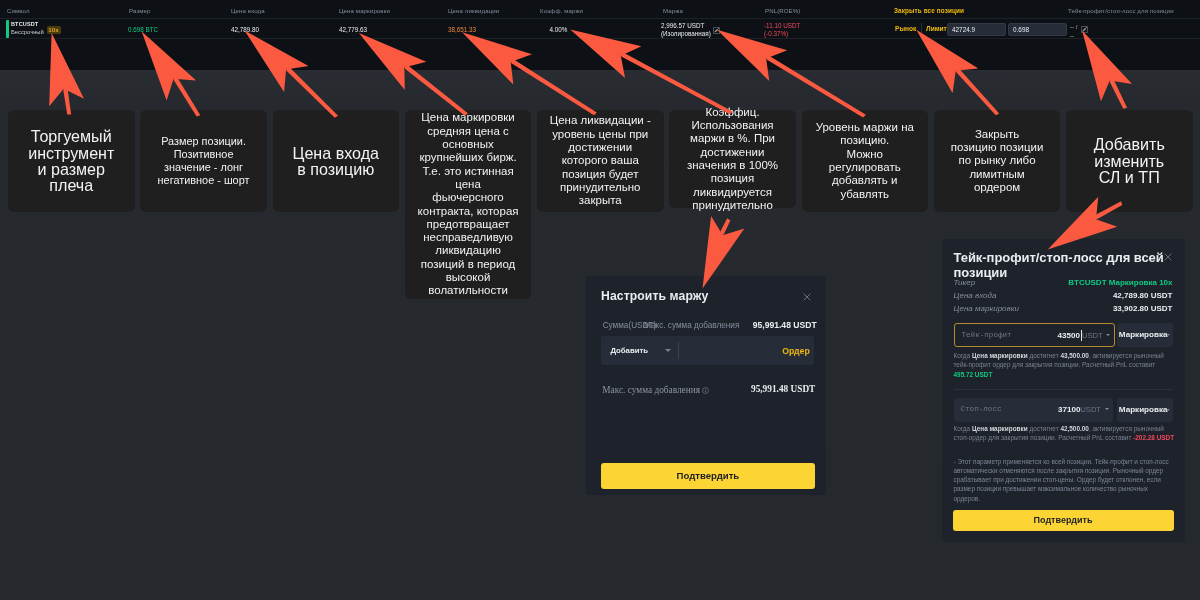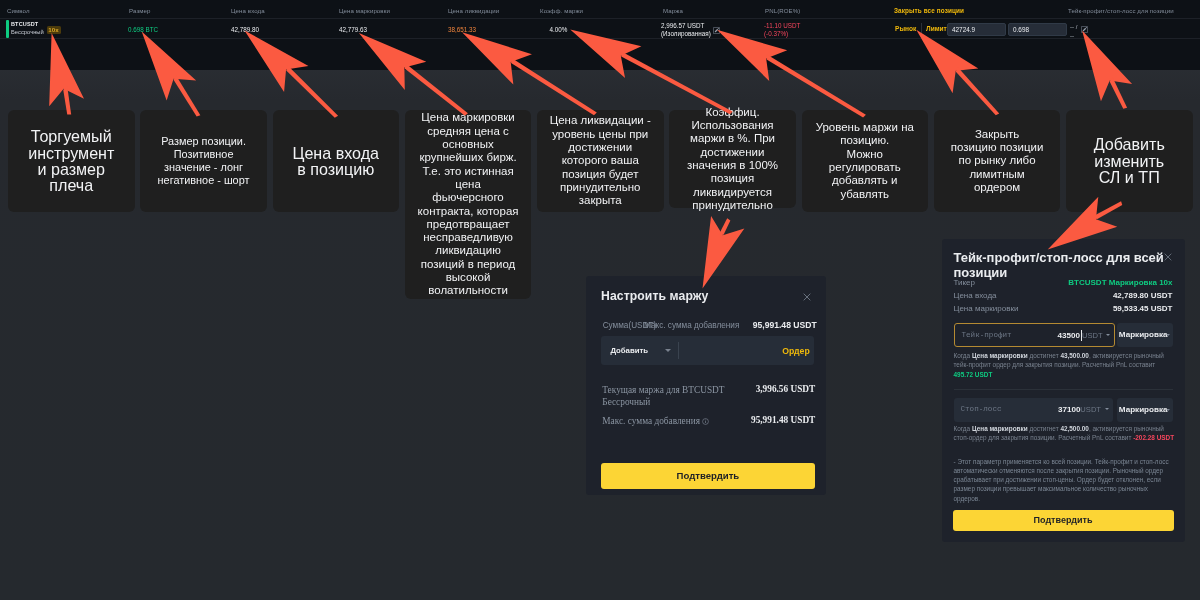--- a/index.html
+++ b/index.html
@@ -81,21 +81,21 @@
                 cursor:pointer; }
 
   
   #tpsl-modal { position:absolute; left:941.5px; top:238.5px; width:243px; height:303px;
                 background:#1e222b; border-radius:3px; }
   .tp-title { position:absolute; left:12px; top:11.5px; font-size:13px; font-weight:bold;
               color:#eaecef; letter-spacing:-.05px; }
   .tp-close { position:absolute; left:222px; top:14px; width:8px; height:8px; line-height:0; cursor:pointer; }
   .tp-info { position:absolute; left:12px; top:39px; width:219px; }
   .tp-info-row { position:relative; height:13px; font-size:8px; }
-  .tp-info-row .lbl { position:absolute; left:0; top:0; color:#848e9c; }
+  .tp-info-row .lbl { position:absolute; left:0; top:0; color:#848e9c;font-style:italic; }
   .tp-info-row .val { position:absolute; right:0; top:0; color:#eaecef; font-weight:bold; }
   .tp-info-row .val.green { color:#0ecb81; }
   .tp-field { position:absolute; left:12px; height:24px; background:#262d38; border-radius:3px; }
   .tp-field.focused { background:#1e222b; border:1px solid #b48a32; }
   .tp-ph { position:absolute; left:7px; top:7.5px; font-size:7.6px; color:#6d7786;font-family:Liberation Mono, monospace; }
   .tp-val { position:absolute; top:7px; font-size:8.1px; font-weight:bold; color:#eaecef; text-align:right; }
   .tp-unit { position:absolute; top:7.5px; font-size:7.6px; color:#6d7786; }
   .tp-ucaret { position:absolute; top:10.5px; line-height:0; }
   .tp-trig { position:absolute; height:24px; background:#262d38; border-radius:3px; }
   .tp-trig .t { position:absolute; left:1.5px; top:7px; font-size:8.1px; font-weight:bold; color:#eaecef; }
@@ -254,24 +254,20 @@
     <div class="mm-inputrow">
       <div class="mm-mode">Добавить</div>
       <span class="mm-caret">
           <i class="caret-tri" style="border-left-width:3px;border-right-width:3px;border-top-width:3.2px;border-top-color:#79818e"></i>
         </span>
       <div class="mm-vline"></div>
       <div class="mm-max">Ордер</div>
     </div>
 
     <div class="mm-list">
-      <div class="mm-item" style="height:31px">
-        <div class="lbl">Текущая маржа для BTCUSDT Бессрочный</div>
-        <div class="val">3,996.56 USDT</div>
-      </div>
       <div class="mm-item">
         <div class="lbl"><span>Макс. сумма добавления</span> <span class="info-ico"><svg viewBox="0 0 12 12" width="7" height="7">
                 <circle cx="6" cy="6" r="5" fill="none" stroke="#848e9c" stroke-width="1"></circle>
                 <path d="M6 5.2 V8.6" stroke="#848e9c" stroke-width="1.1"></path>
                 <circle cx="6" cy="3.4" r="0.7" fill="#848e9c"></circle>
               </svg></span></div>
         <div class="val">95,991.48 USDT</div>
       </div>
     </div>
 
@@ -290,21 +286,21 @@
       <div class="tp-info-row">
         <span class="lbl">Тикер</span>
         <span class="val green">BTCUSDT Маркировка 10x</span>
       </div>
       <div class="tp-info-row">
         <span class="lbl">Цена входа</span>
         <span class="val">42,789.80 USDT</span>
       </div>
       <div class="tp-info-row">
         <span class="lbl">Цена маркировки</span>
-        <span class="val">59,533.45 USDT</span>
+        <span class="val">33,902.80 USDT</span>
       </div>
     </div>
 
     <div class="tp-field focused" style="top:84px;width:161.6px">
       <span class="tp-ph">Тейк-профит</span>
       <span class="tp-val" style="right:34px">43500</span>
       <span class="tp-caret-bar"></span>
 
       <span class="tp-unit" style="right:11.5px">USDT</span>
       <span class="tp-ucaret" style="right:4px">

